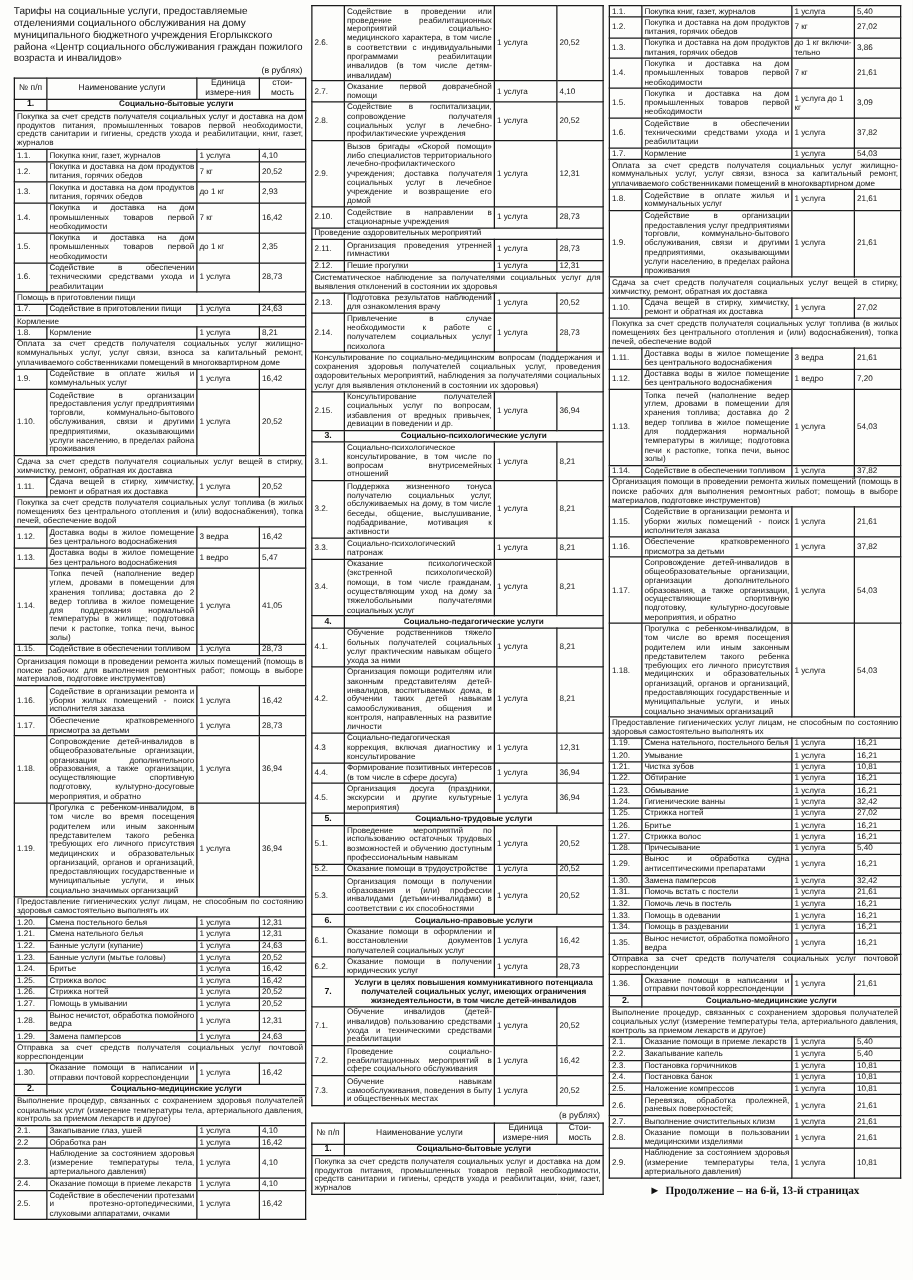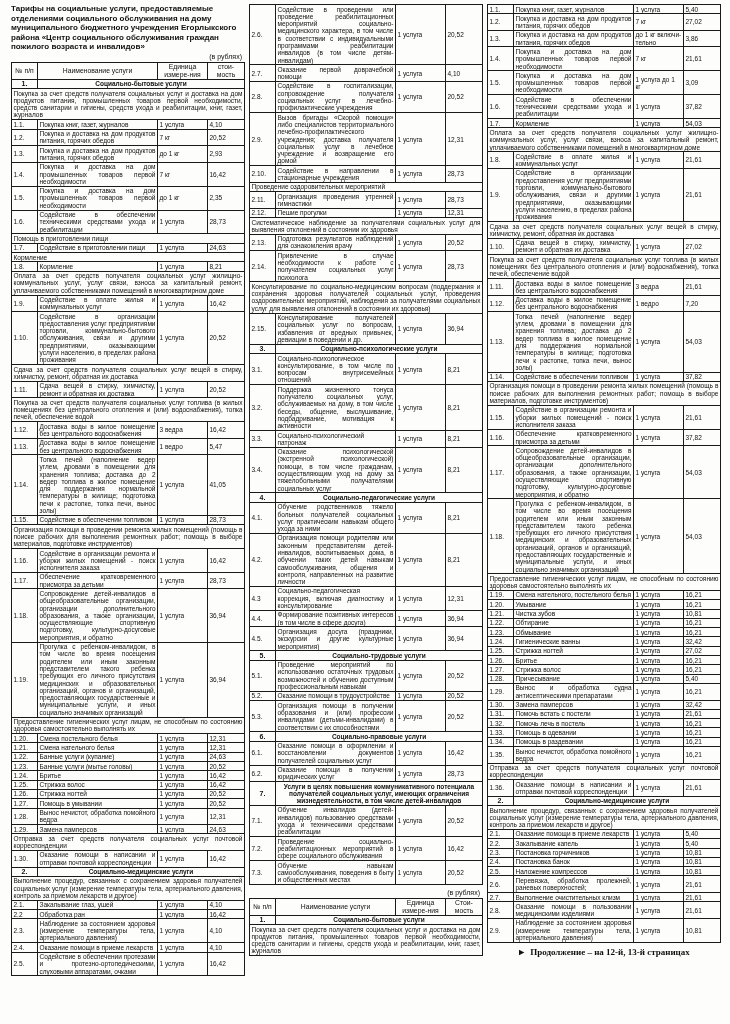--- a/index.html
+++ b/index.html
@@ -4,21 +4,21 @@
 <style>
   html, body { margin:0; padding:0; background:#f6f5f3; }
   body {
     width:730px; min-height:1024px;
     font-family:"Liberation Sans", sans-serif;
     color:#111; background:#fdfdfb;
   }
   .page { display:flex; gap:5px; padding:4px 5px 6px 11px; box-sizing:border-box; }
   .col { width:233px; flex:0 0 233px; }
   .doc-title {
-    font-weight:bold; font-size:8px; line-height:9.6px;
+    font-weight:normal; font-size:8px; line-height:9.6px;
     text-align:left; letter-spacing:0; margin:0 0 1px 0;
   }
   .rubles { font-size:7px; text-align:right; margin:0 2px 2px 0; }
   table.tariff {
     width:233px; border-collapse:collapse; table-layout:fixed;
     margin-bottom:4px;
   }
   table.tariff td {
     border:1px solid #1a1a1a;
     padding:0.5px 1.5px;
@@ -841,15 +841,15 @@
             <td class="c-price">21,61</td>
           </tr>
           <tr>
             <td class="c-num">2.9.</td>
             <td class="c-name">Наблюдение за состоянием здоровья (измерение температуры тела, артериального давления)</td>
             <td class="c-unit">1 услуга</td>
             <td class="c-price">10,81</td>
           </tr>
         </tbody>
       </table>
-      <div class="footer"><span class="arrow">►</span><span>Продолжение – на 12-й, 13-й страницах</span></div>
+      <div class="footer"><span class="arrow">►</span><span>Продолжение – на 6-й, 13-й страницах</span></div>
     </div>
 </div>
 
 </body></html>

